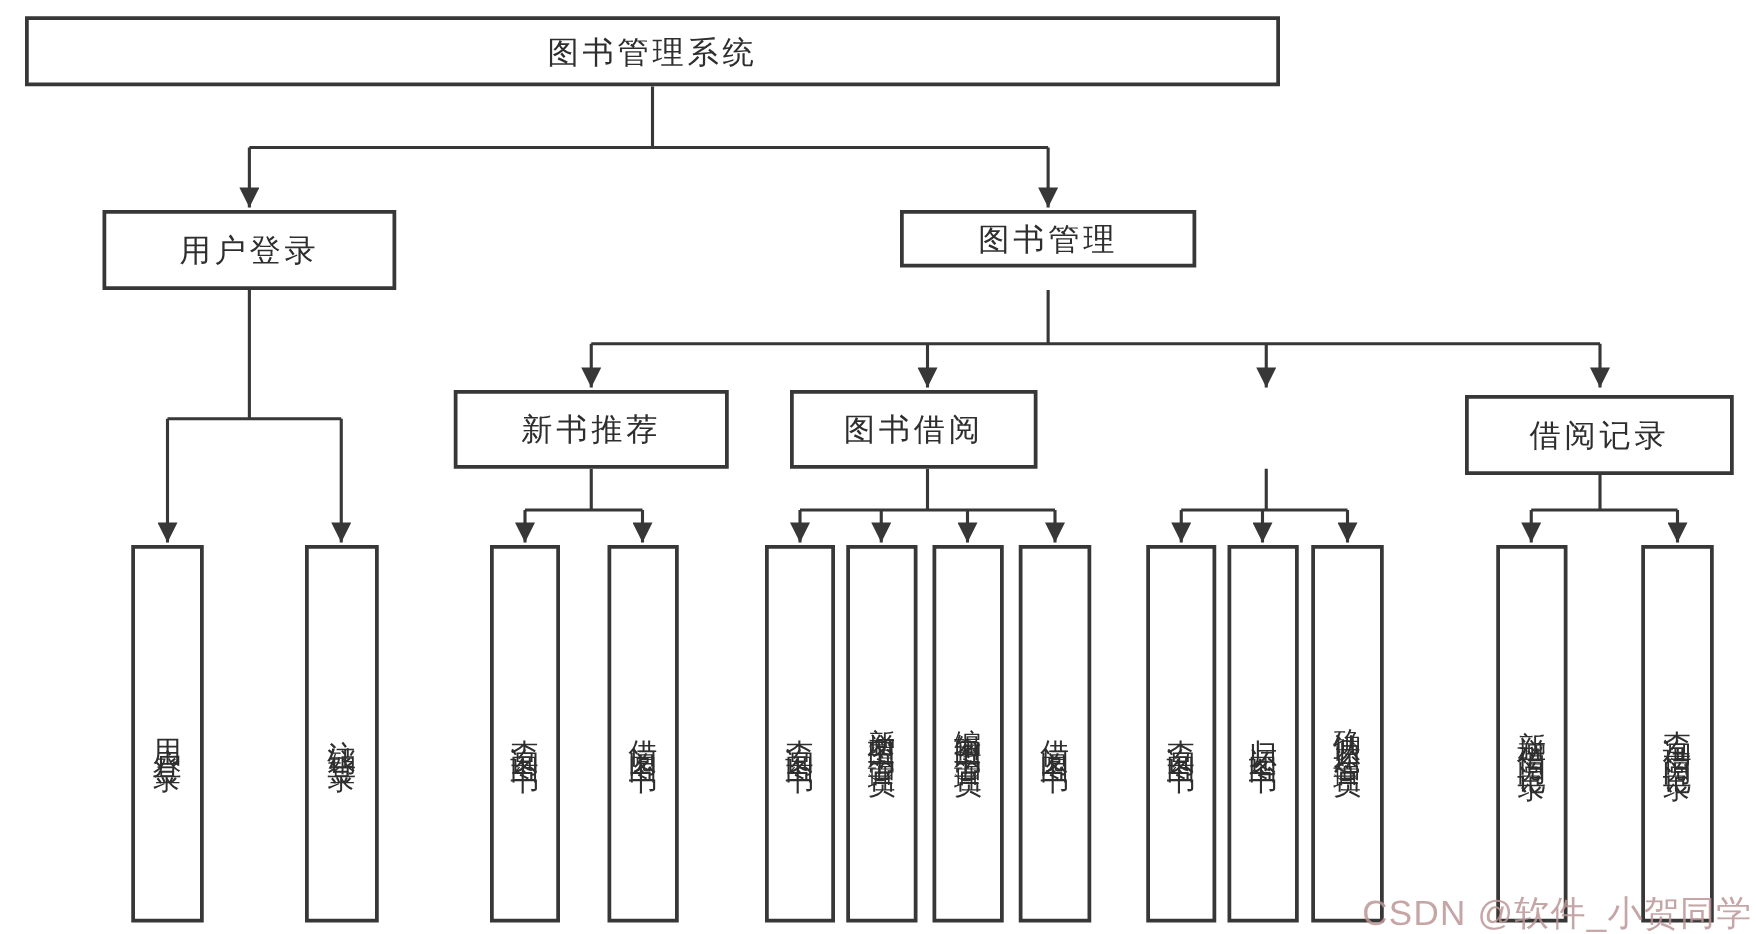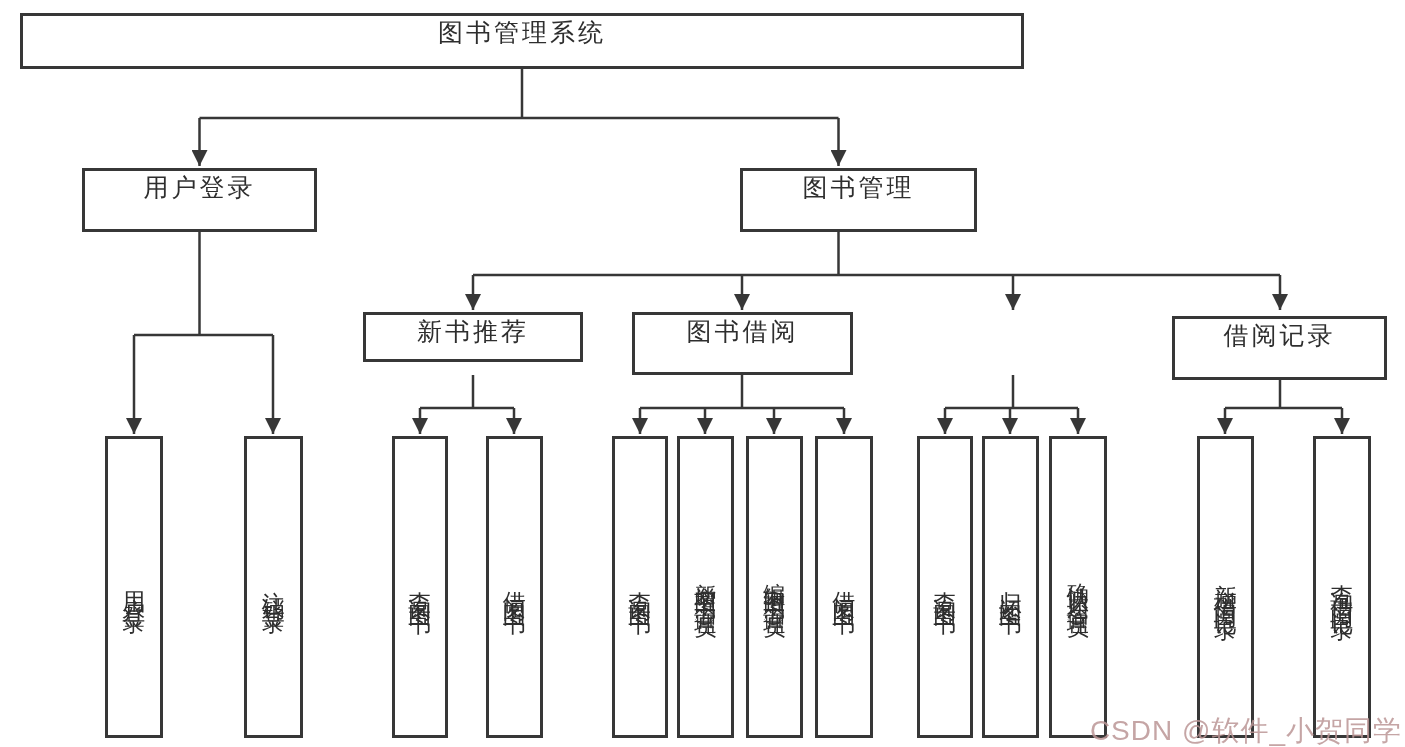--- a/index.html
+++ b/index.html
@@ -15,21 +15,21 @@
     position: absolute;
     left: 0; top: 0;
     width: 1405px; height: 747px;
   }
   .hbox {
     position: absolute;
     box-sizing: border-box;
     border: 3px solid #373737;
     background: #ffffff;
     display: flex;
-    align-items: flex-start;
+    align-items: center;
     justify-content: center;
     font-size: 25px;
     letter-spacing: 3px;
     color: #2e2e2e;
     white-space: nowrap;
   }
   .vbox {
     position: absolute;
     box-sizing: border-box;
     border: 3px solid #373737;
@@ -116,28 +116,28 @@
     </g>
   </svg>
 
   <div class="hbox" style="left:20px; top:13px; width:1004px; height:56px;">
     <span>图书管理系统</span>
   </div>
 
   <div class="hbox" style="left:82px; top:168px; width:235px; height:64px;">
     <span>用户登录</span>
   </div>
-  <div class="hbox" style="left:740px; top:168px; width:237px; height:64px;">
+  <div class="hbox" style="left:720px; top:168px; width:237px; height:46px;">
     <span>图书管理</span>
   </div>
 
-  <div class="hbox" style="left:363px; top:312px; width:220px; height:50px;">
+  <div class="hbox" style="left:363px; top:312px; width:220px; height:63px;">
     <span>新书推荐</span>
   </div>
-  <div class="hbox" style="left:632px; top:312px; width:221px; height:63px;">
+  <div class="hbox" style="left:632px; top:312px; width:198px; height:63px;">
     <span>图书借阅</span>
   </div>
   <div class="hbox" style="left:1172px; top:316px; width:215px; height:64px;">
     <span>借阅记录</span>
   </div>
 
   <div class="vbox" style="left:105px; width:58px;">
     <span class="vtext">用户登录</span>
   </div>
   <div class="vbox" style="left:244px; width:59px;">

